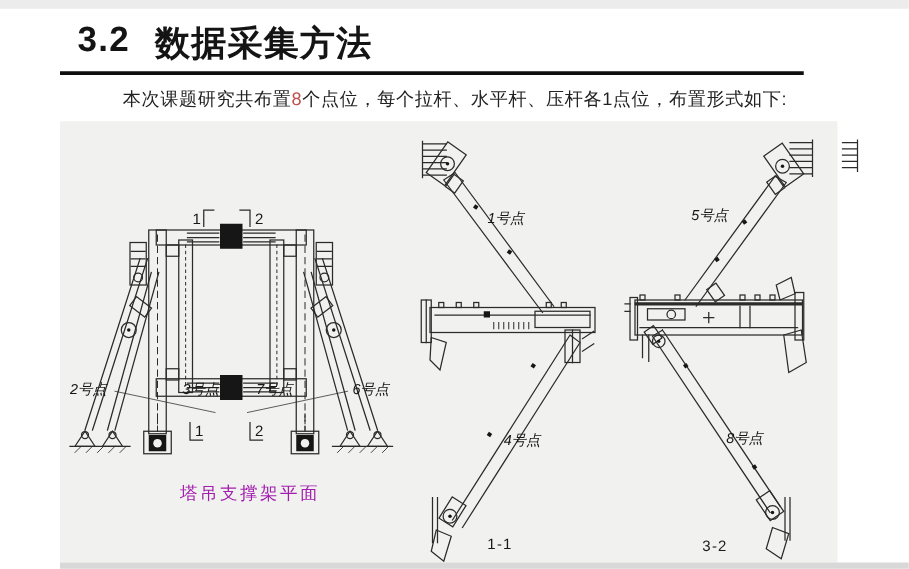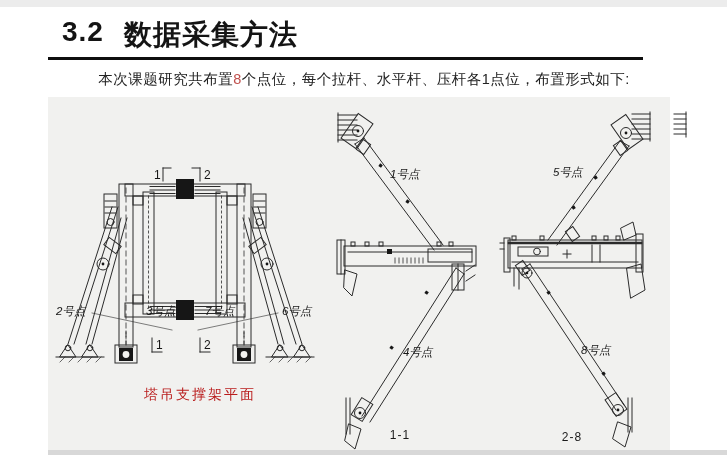--- a/index.html
+++ b/index.html
@@ -13,21 +13,21 @@
             color:#141414; font-weight:700; font-size:28px; letter-spacing:1px; }
   .title-underline { position:absolute; left:48px; top:57px; width:595px; height:3px; background:#0f0f0f; }
   .body-line { position:absolute; left:48px; top:70px; width:632px; text-align:center;
                font-size:14.5px; color:#222222; letter-spacing:0.5px; }
   .hl { color:#c0504d; }
   .panel { position:absolute; left:48px; top:97px; width:622px; height:353px; background:#f1f1ef; }
   svg.draw { position:absolute; left:0; top:0; width:727px; height:455px; }
   .lbl { position:absolute; font-size:11.5px; color:#161616; white-space:nowrap;font-style:italic; }
   .mark { position:absolute; font-size:12px; color:#161616; }
   .cap  { position:absolute; left:120px; top:386px; width:160px; text-align:center;
-          font-size:14px; color:#b91c1c; letter-spacing:2px; }
+          font-size:14px; color:#a21caf; letter-spacing:2px; }
   .seccap { position:absolute; font-size:12px; color:#1a1a1a; letter-spacing:1px; width:60px; text-align:center; }
   .bottom-strip { position:absolute; left:48px; top:450px; width:679px; height:5px; background:#d8d8d8; }
 </style>
 </head>
 <body>
 
 <div class="page">
 
   <div class="top-strip"></div>
 
@@ -196,16 +196,16 @@
   <div class="mark" style="left:156px; top:338px;">1</div>
   <div class="mark" style="left:204px; top:338px;">2</div>
   <div class="cap">塔吊支撑架平面</div>
 
   <div class="lbl" style="left:390px; top:167px;">1号点</div>
   <div class="lbl" style="left:403px; top:345px;">4号点</div>
   <div class="seccap" style="left:370px; top:428px;">1-1</div>
 
   <div class="lbl" style="left:553px; top:165px;">5号点</div>
   <div class="lbl" style="left:545px; top:343px;margin-left:36px;">8号点</div>
-  <div class="seccap" style="left:542px; top:430px;">2-8</div>
+  <div class="seccap" style="left:542px; top:430px;">3-2</div>
 
   <div class="bottom-strip"></div>
 </div>
 
 </body></html>

